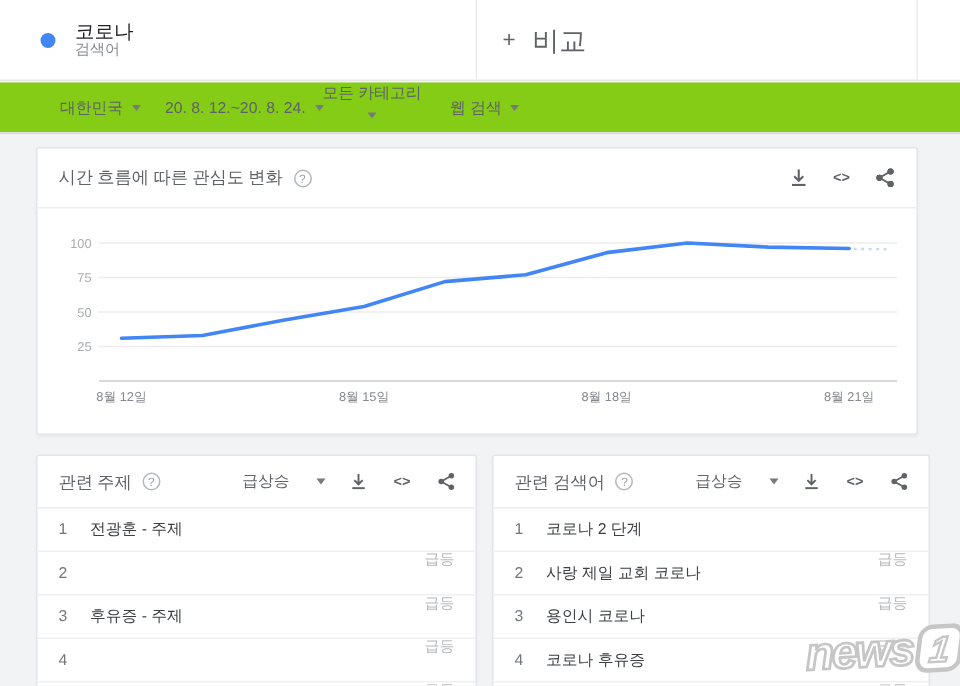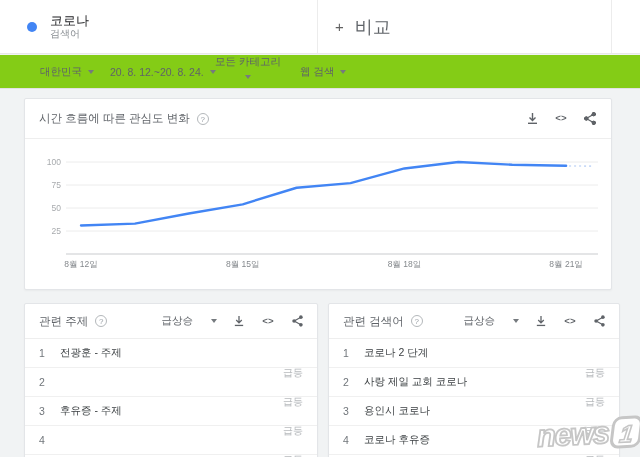--- a/index.html
+++ b/index.html
@@ -33,21 +33,21 @@
   .f-category { left:215px;flex-direction:column; }
   .f-type     { left:300px; }
   .caret { width:0; height:0; border-left:3.5px solid transparent; border-right:3.5px solid transparent;
            border-top:4px solid #757a7e; }
   
   .card { position:absolute; background:#fff; border:1px solid #e3e5e8; border-radius:2px;
           box-shadow:0 1px 2px rgba(0,0,0,0.04); }
   .chart-card { left:24px; top:98px; width:588px; height:192px; }
   .card-header { display:flex; align-items:center; padding:0 14px; border-bottom:1px solid #eeeeee; }
   .chart-card .card-header { height:40px; }
-  .card-title { font-size:11.5px; color:#5f6368; }
+  .card-title { font-size:11.5px; color:#5f6368;font-family:Liberation Serif, serif; }
   .help { width:12px; height:12px; border:1px solid #b4b8bb; border-radius:50%; color:#9aa0a6;
           font-size:8px; line-height:11px; text-align:center; margin-left:7px; cursor:pointer; flex:0 0 auto; }
   .hdr-icons { margin-left:auto; display:flex; align-items:center; gap:15px; }
   .icon-btn { width:14px; height:14px; display:flex; align-items:center; justify-content:center;
               cursor:pointer; color:#5f6368; }
   .embed-glyph { font-size:9.5px; font-weight:bold; color:#5f6368; letter-spacing:0px; font-family:"Liberation Mono","DejaVu Sans Mono",monospace; }
   
   .list-card { top:303px; width:294px; height:170px; }
   .topics-card  { left:24px; }
   .queries-card { left:328px; width:292px; }

